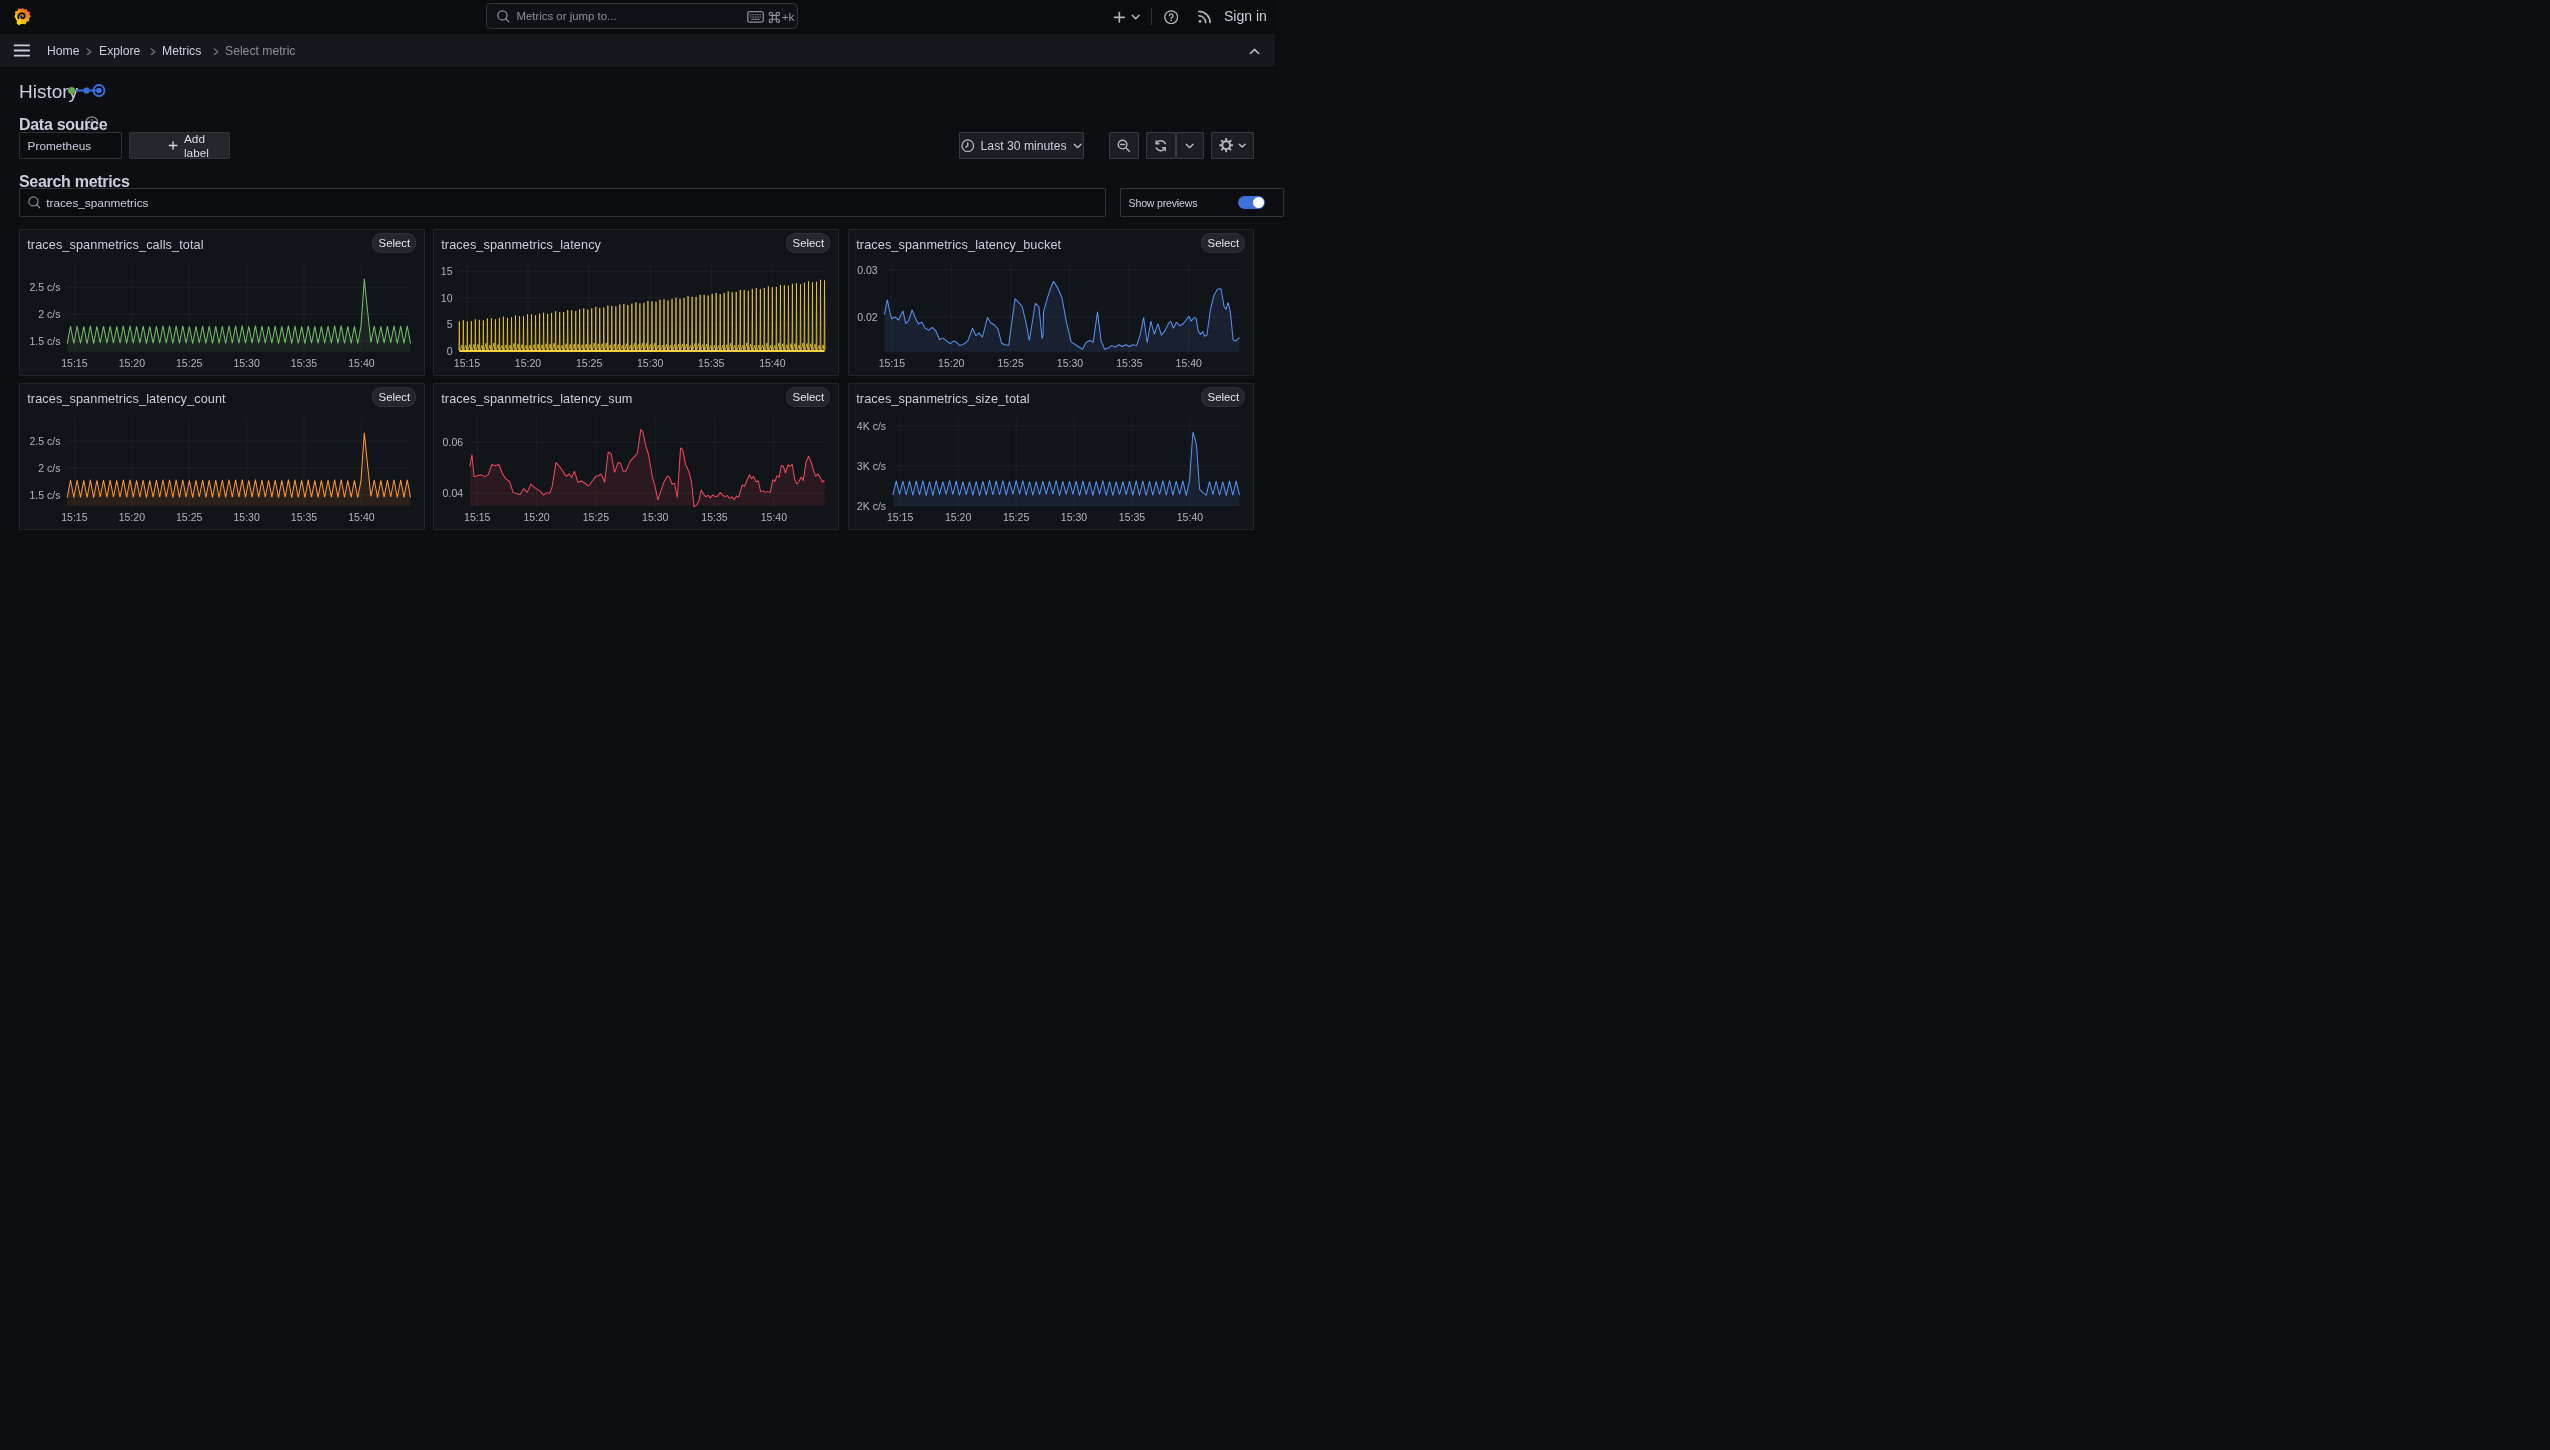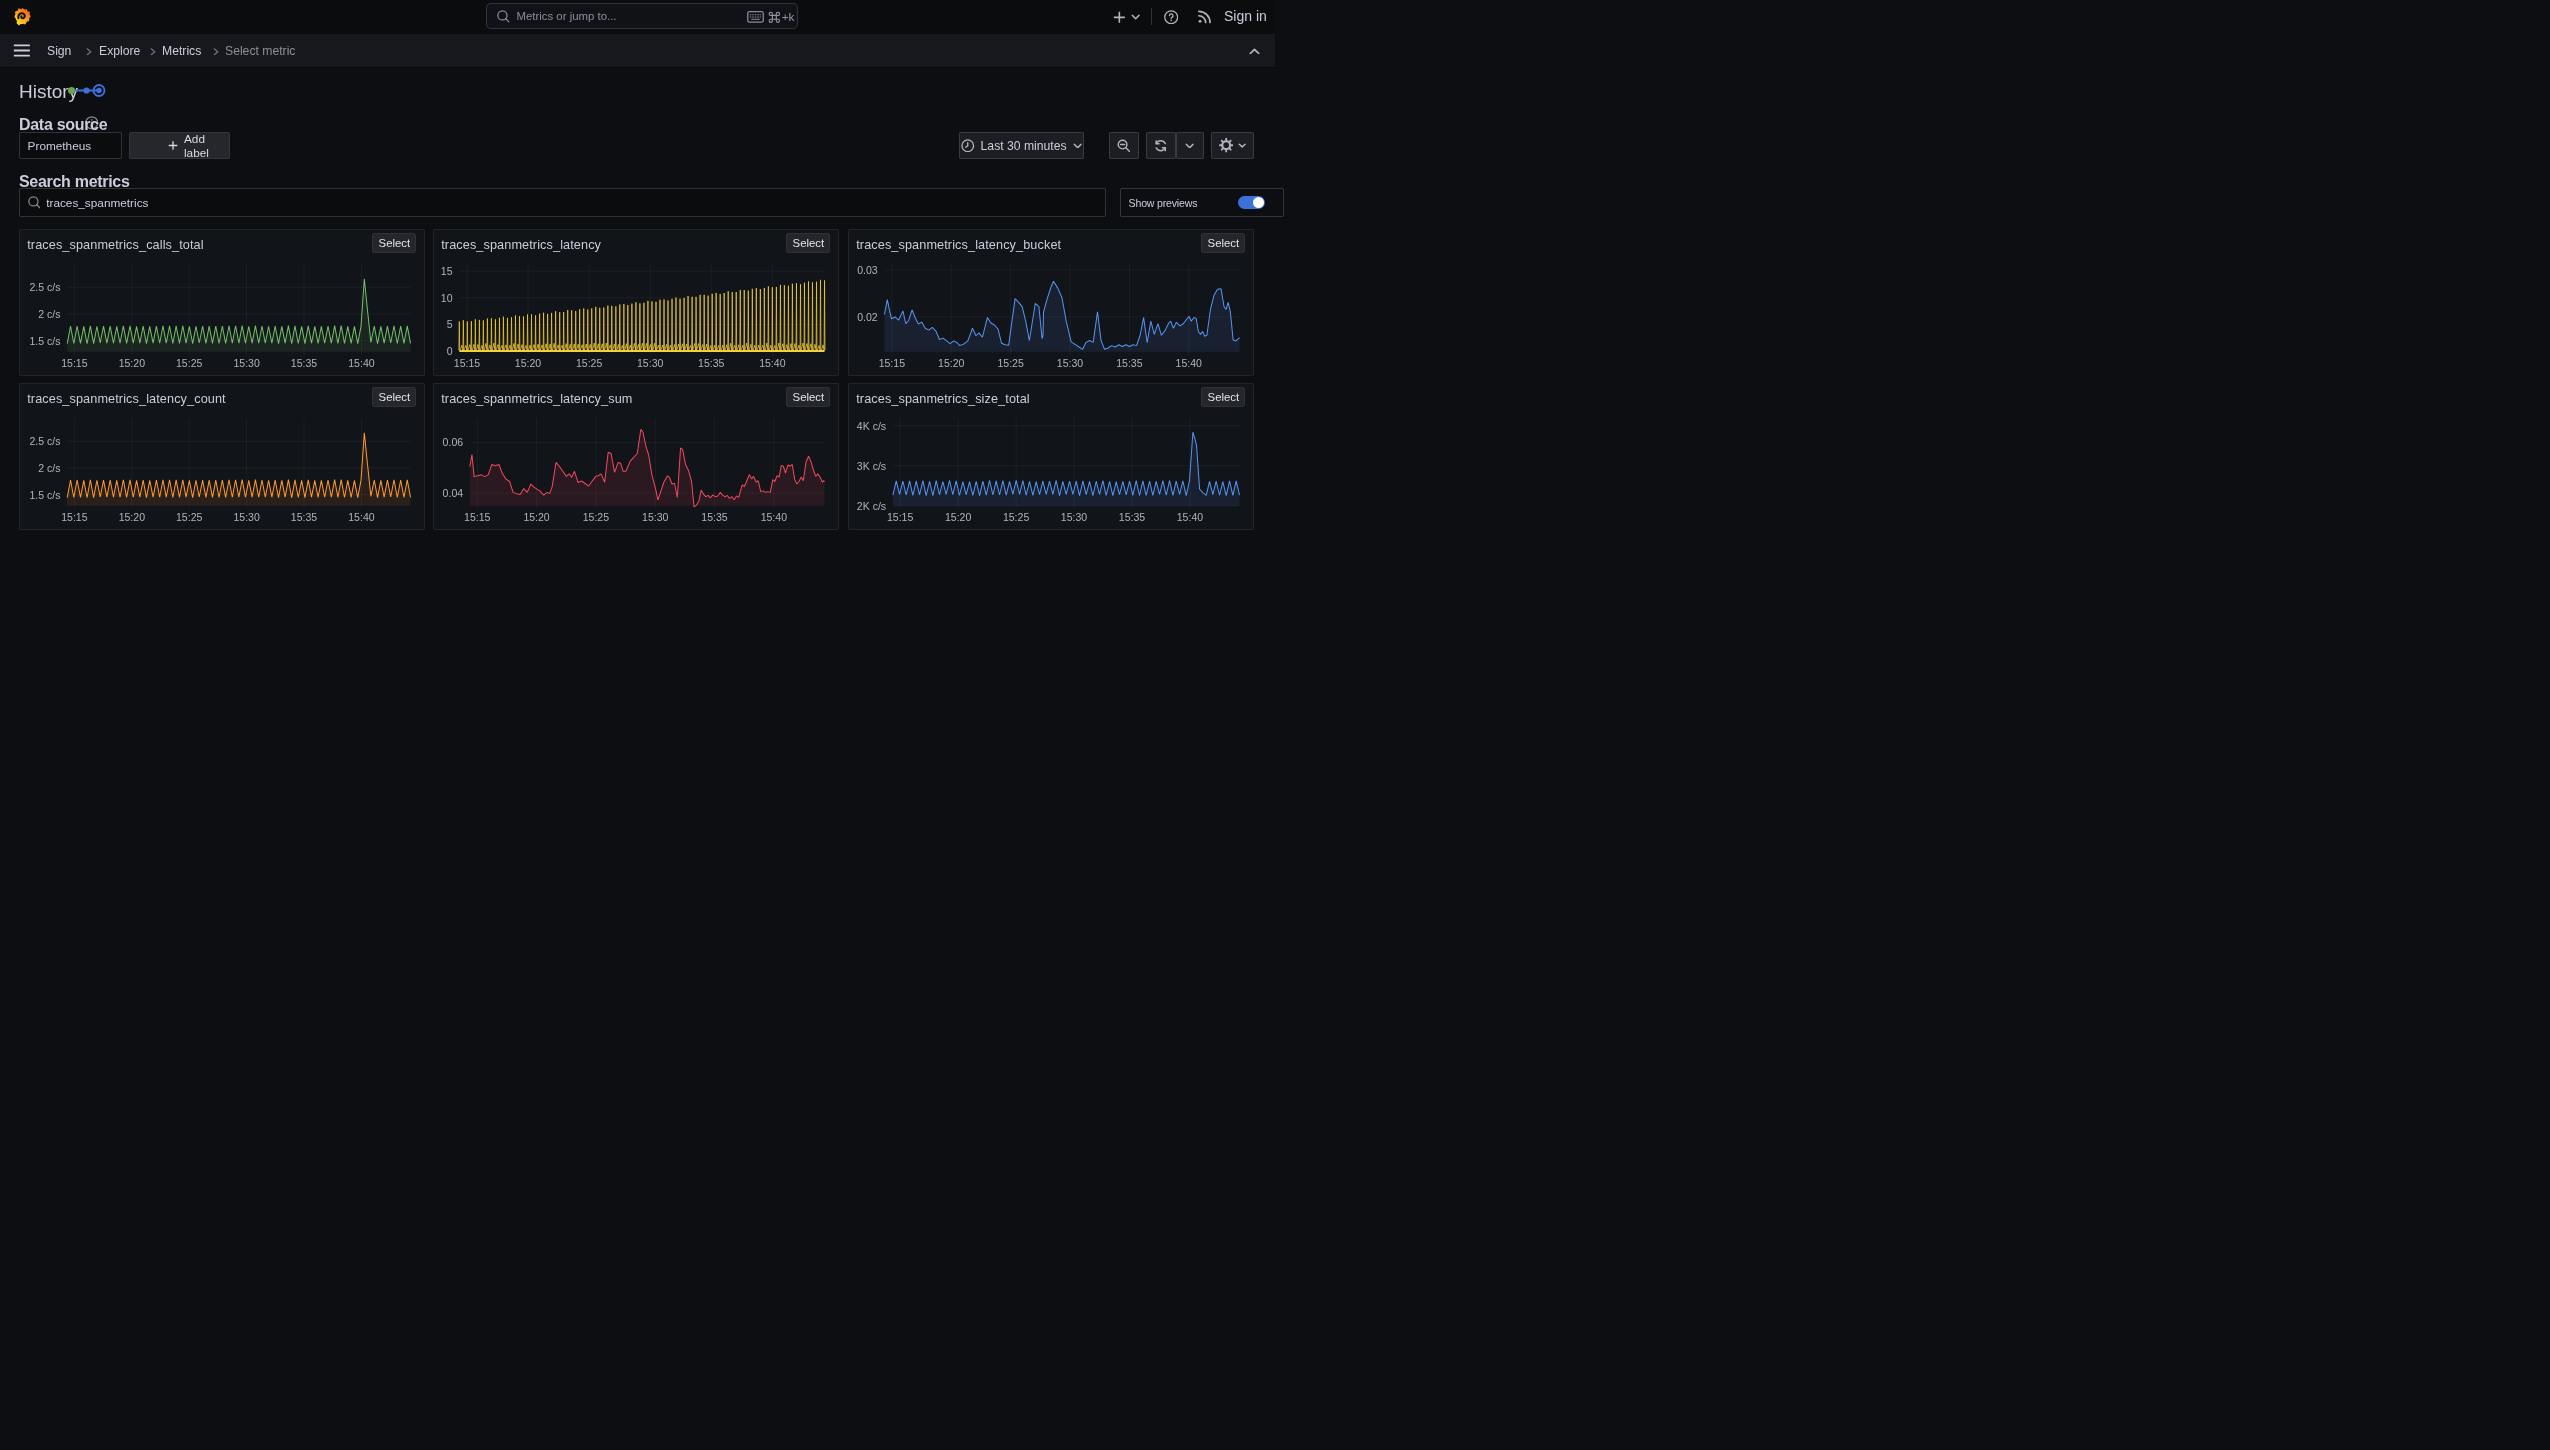--- a/index.html
+++ b/index.html
@@ -9,21 +9,21 @@
 #searchbox .ph { color:rgba(204,204,220,0.65); font-size:11.4px; margin-left:6.8px; flex:1; }
 #searchbox .kbd { position:absolute; right:2.5px; top:0; height:26px; display:flex; align-items:center; gap:4.2px; color:rgba(204,204,220,0.70); font-size:11.8px; }
 .crumb { font-size:12.2px; color:#CCCCDC; }
 .crumb.dim { color:rgba(204,204,220,0.65);text-align:center; }
 .toolbtn { position:absolute; height:27px; background:#1D1E24; border:0.8px solid rgba(204,204,220,0.17); border-radius:1.7px; display:flex; align-items:center; justify-content:center; color:#CCCCDC; font-size:11.8px; }
 .graybtn { background:#26272D; border:0.8px solid rgba(204,204,220,0.08); border-radius:1.7px; color:#D8D9E3; display:flex; align-items:center; justify-content:center;padding-left:38px; }
 label.flabel { position:absolute; font-size:16px; font-weight:700; letter-spacing:-0.3px; color:#CCCCDC; }
 .input { position:absolute; background:#0b0c0e; border:0.8px solid rgba(204,204,220,0.20); border-radius:1.7px; display:flex; align-items:center; color:#CCCCDC; font-size:11.8px; }
 .panel { position:absolute; width:406px; height:147px; background:#111419; border:0.8px solid rgba(204,204,220,0.09); border-radius:1.7px; }
 .ptitle { position:absolute; left:7.2px; top:7.6px; font-size:12.7px; font-weight:500; color:#CCCCDC; letter-spacing:0.1px; }
-.selbtn { position:absolute; top:3.4px; right:7.6px; width:44px; height:20px; background:rgba(204,204,220,0.10); border:0.8px solid rgba(204,204,220,0.07); border-radius:3px; color:#E3E4EC; font-size:11.4px; font-weight:500; font-family:"Liberation Sans",sans-serif; }
+.selbtn { position:absolute; top:3.4px; right:7.6px; width:44px; height:20px; background:rgba(204,204,220,0.10); border:0.8px solid rgba(204,204,220,0.07); border-radius:9px; color:#E3E4EC; font-size:11.4px; font-weight:500; font-family:"Liberation Sans",sans-serif; }
 .chart { position:absolute; left:0; top:0; }
 svg { display:block; }
 </style></head>
 <body>
 <div id="topbar">
   <div class="abs" style="left:13.5px;top:6.8px;">
       <svg width="17" height="19.4" viewBox="0 0 40 46" fill="none">
 <defs>
           <linearGradient id="glg" x1="6" y1="44" x2="34" y2="6" gradientUnits="userSpaceOnUse">
 <stop offset="0" stop-color="#FCEE1F"></stop>
@@ -78,21 +78,21 @@
       </svg>
     </div>
   <div class="abs" style="left:1224px;top:8.4px;font-size:14px;font-weight:500;color:#CCCCDC;">Sign in</div>
 </div>
 <div id="crumbbar">
   <div class="abs" style="left:13px;top:8.4px;">
       <svg width="17.7" height="17" viewBox="0 0 21 20" fill="none">
         <path d="M1 4 H20 M1 10 H20 M1 16 H20" stroke="#CCCCDC" stroke-width="2.1"></path>
       </svg>
     </div>
-  <div class="abs" style="left:47px;top:9.3px;"><span class="crumb">Sign</span></div>
+  <div class="abs" style="left:47px;top:9.3px;"><span class="crumb">Home</span></div>
   <div class="abs" style="left:86px;top:13.5px;">
       <svg width="5.9" height="7.6" viewBox="0 0 7 9" fill="none">
         <path d="M1.4 1 L5.7 4.5 L1.4 8" stroke="rgba(204,204,220,0.50)" stroke-width="1.5" stroke-linecap="round" stroke-linejoin="round"></path>
       </svg>
     </div>
   <div class="abs" style="left:99px;top:9.3px;"><span class="crumb">Explore</span></div>
   <div class="abs" style="left:150px;top:13.5px;">
       <svg width="5.9" height="7.6" viewBox="0 0 7 9" fill="none">
         <path d="M1.4 1 L5.7 4.5 L1.4 8" stroke="rgba(204,204,220,0.50)" stroke-width="1.5" stroke-linecap="round" stroke-linejoin="round"></path>
       </svg>

